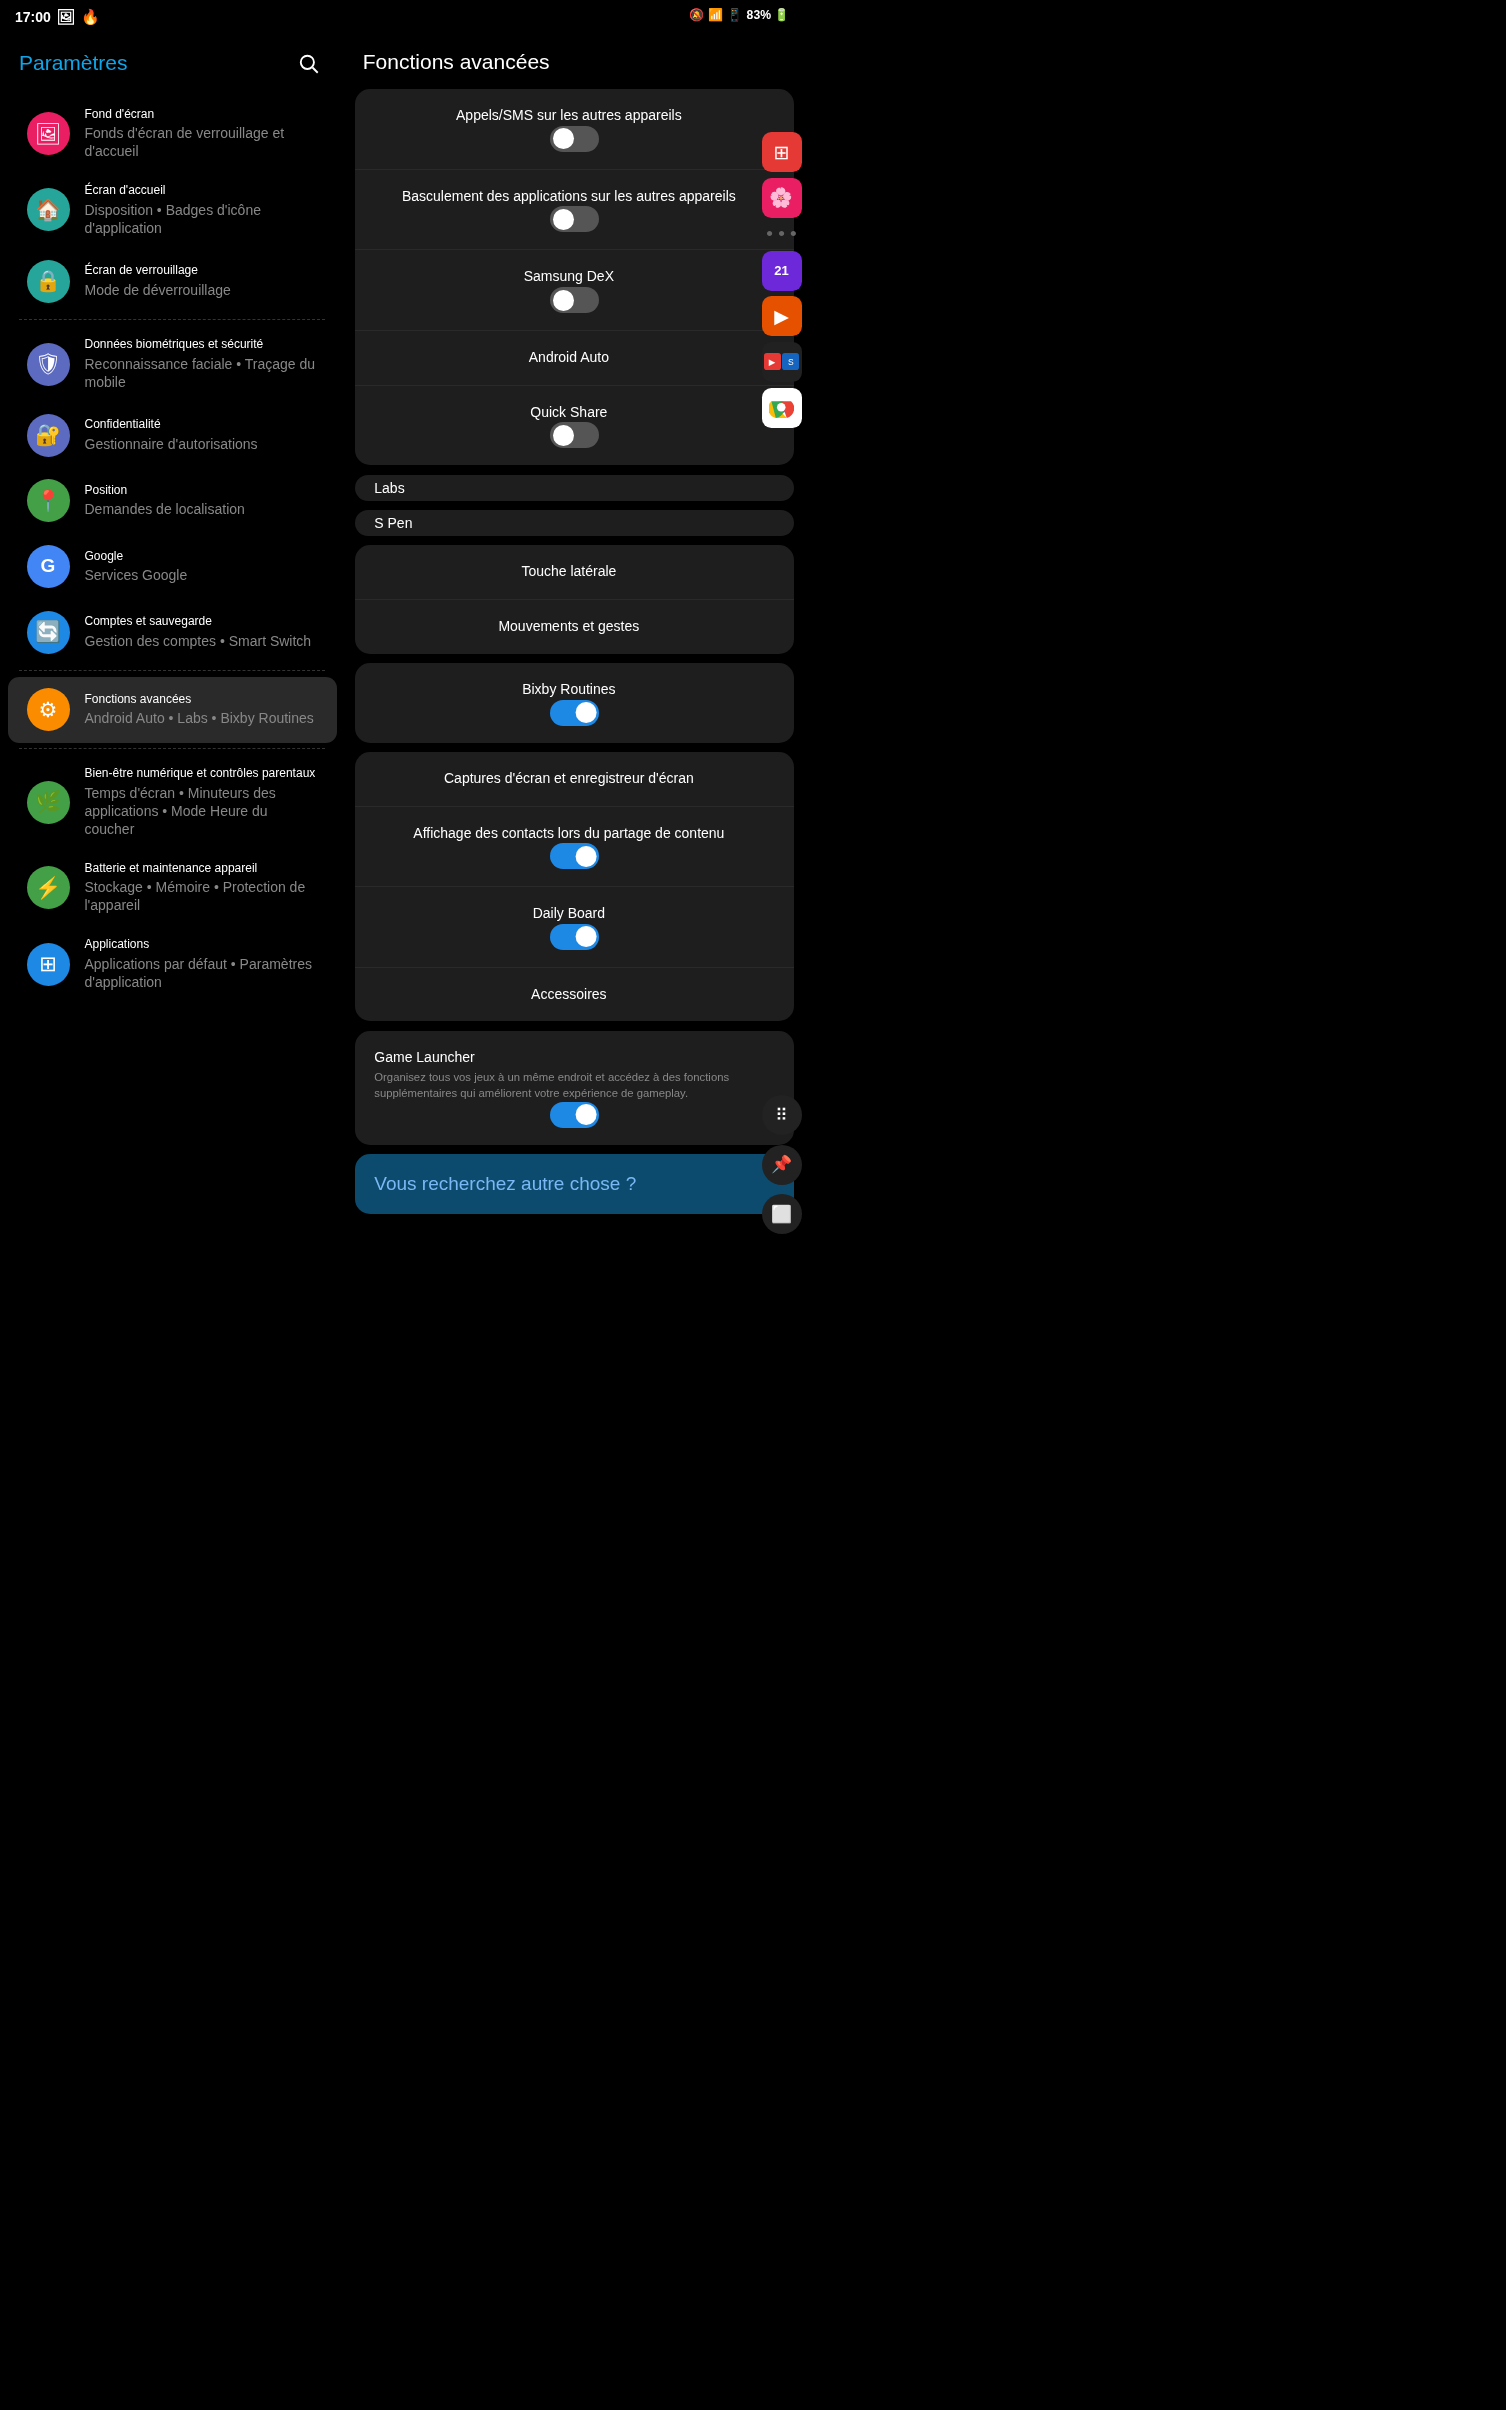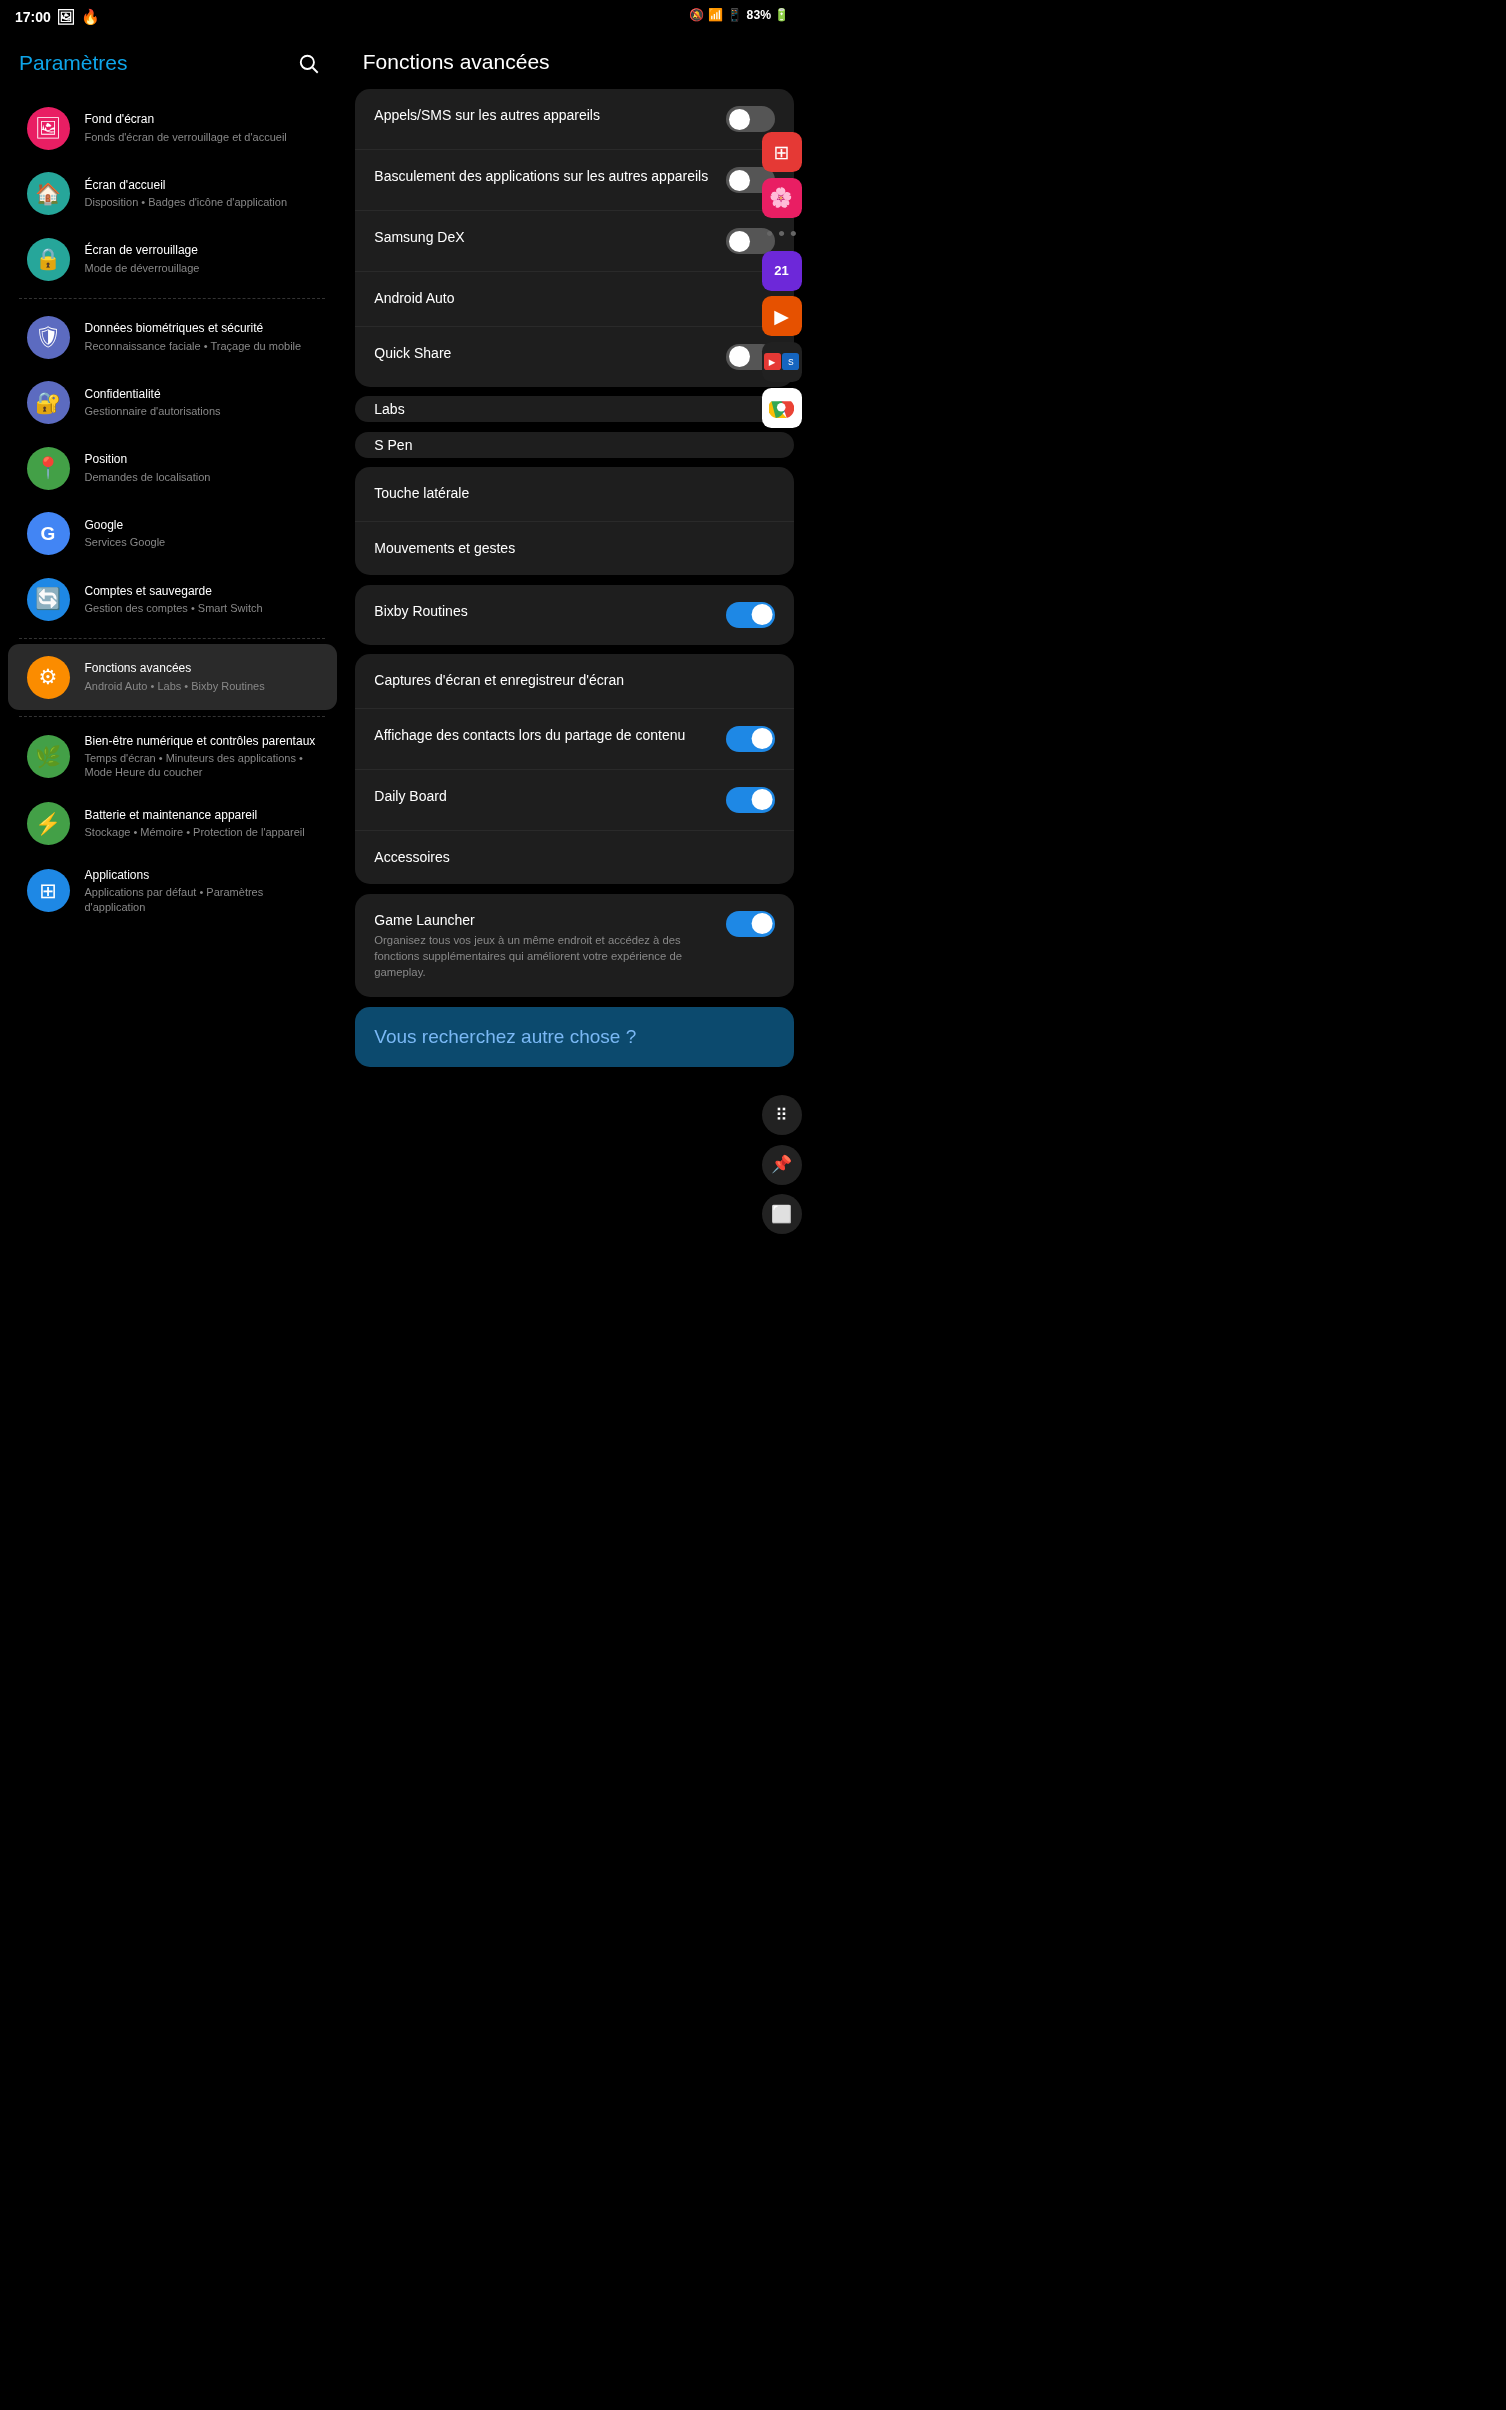--- a/index.html
+++ b/index.html
@@ -78,21 +78,21 @@
       flex-shrink: 0;
       font-size: 21px;
     }
     .settings-item .item-text .item-title {
       font-size: 12px;
       font-weight: 500;
       color: #fff;
       line-height: 1.3;
     }
     .settings-item .item-text .item-sub {
-      font-size: 11px;
+      font-size: 14px;
       color: #888;
       margin-top: 1.9px;
       line-height: 1.3;
     }
 
     .divider {
       border: none;
       border-top: 0.9px dashed #333;
       margin: 5.6px 19px;
     }
@@ -113,22 +113,24 @@
     
     .card {
       background: #1e1e1e;
       border-radius: 15px;
       margin-bottom: 9.4px;
       overflow: hidden;
     }
     .card-item {
       display: flex;
       justify-content: space-between;
+      align-items: center;
       padding: 17px 19px;
       cursor: pointer;
+      flex-direction: column;
     }
     .card-item + .card-item {
       border-top: 0.9px solid #2a2a2a;
     }
     .card-item-text {
       font-size: 14px;
       color: #fff;
       line-height: 1.4;
       flex: 1;
       padding-right: 11.3px;

